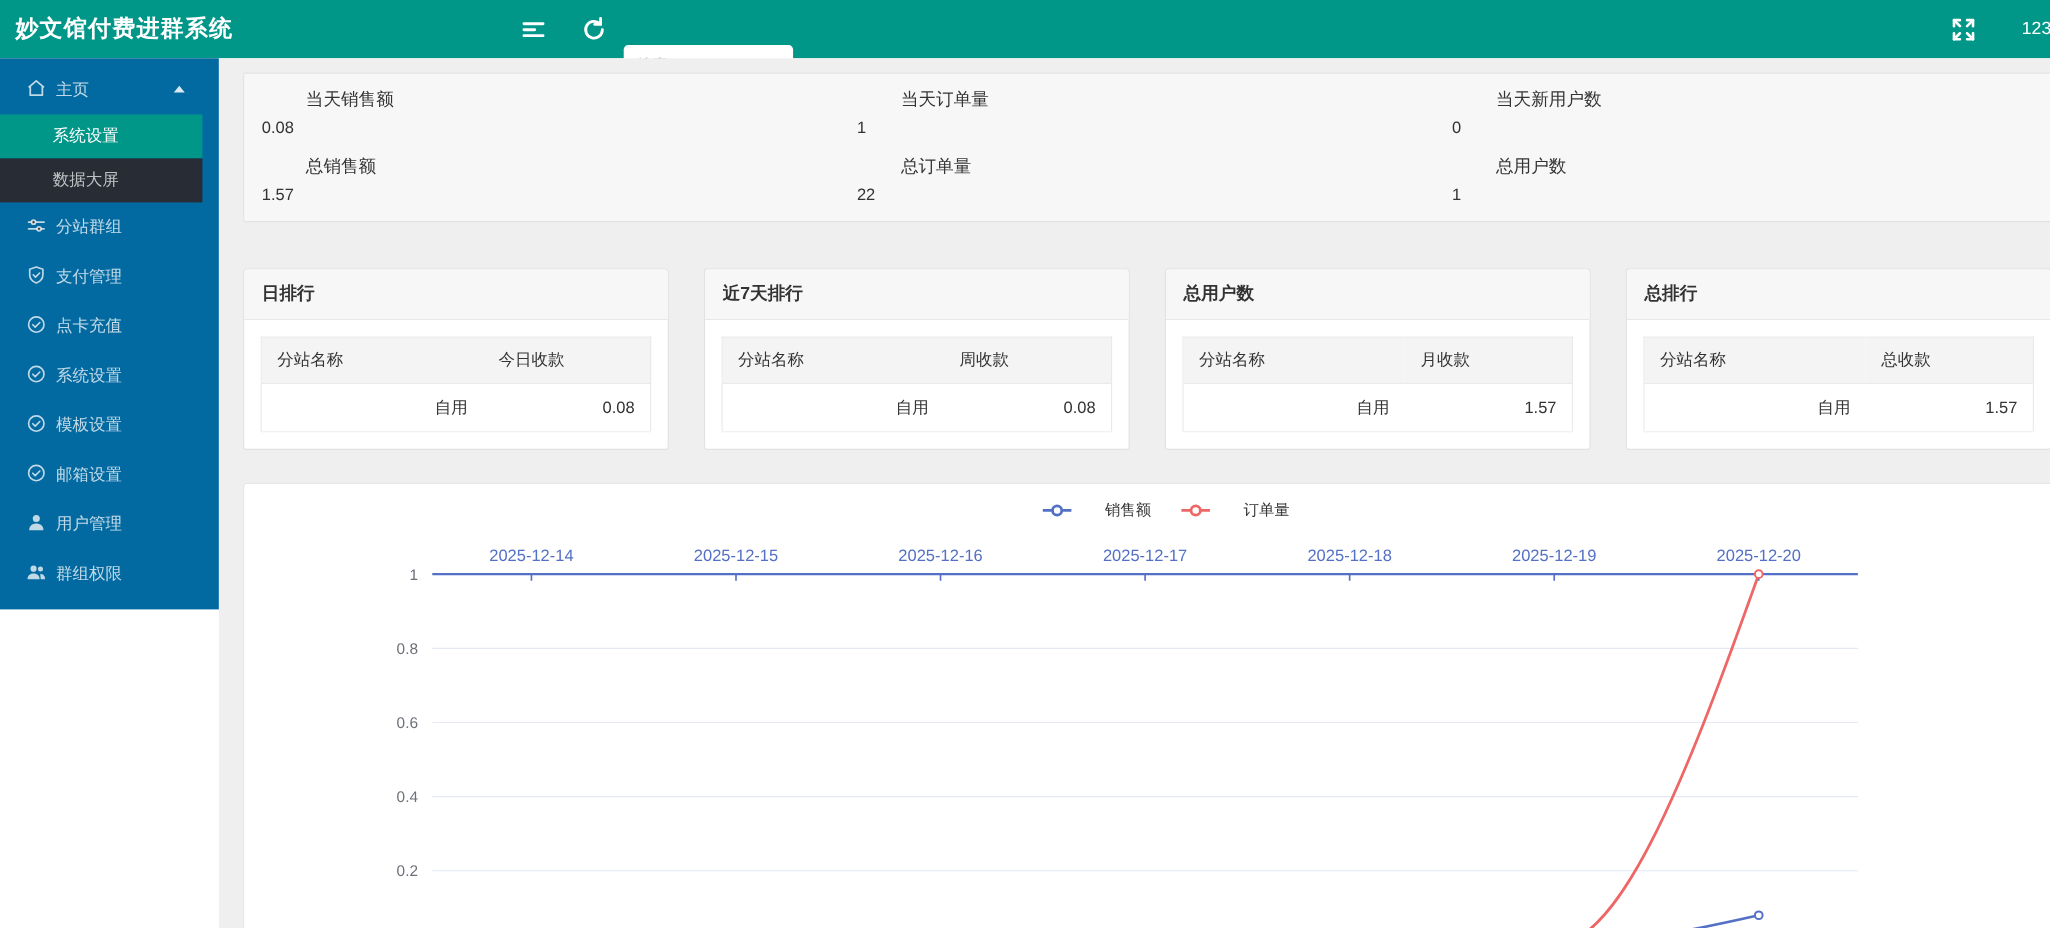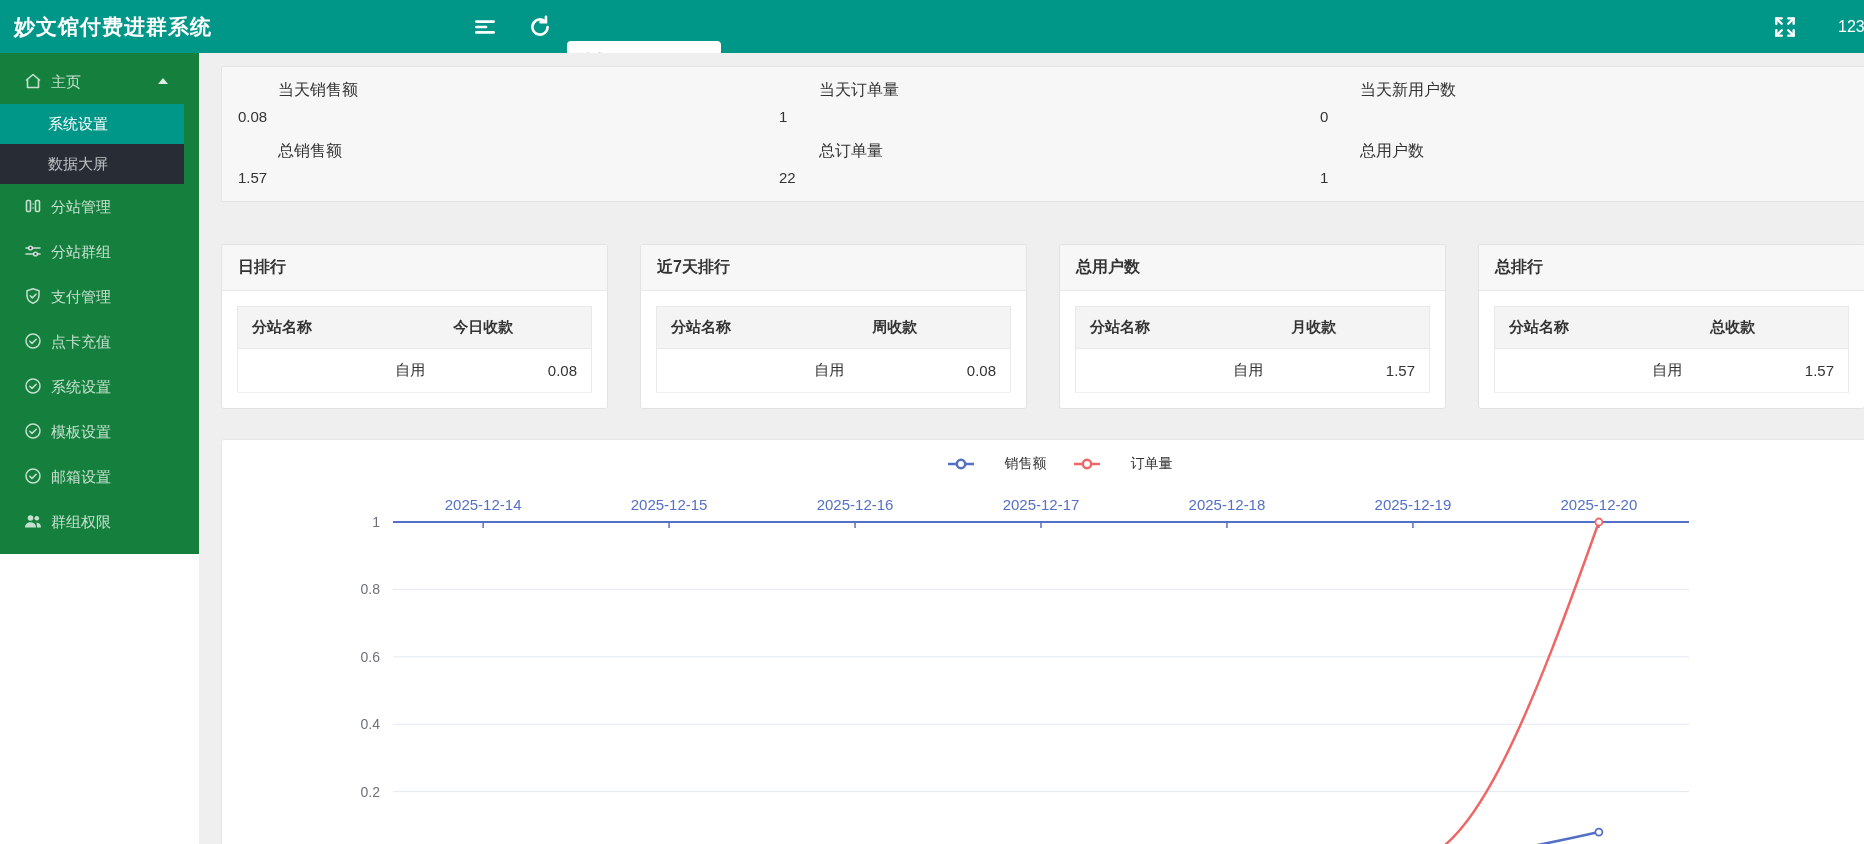--- a/index.html
+++ b/index.html
@@ -13,21 +13,21 @@
     font-size:21px; font-weight:bold; letter-spacing:1px; }
   .hicon { position:absolute; top:14px; width:26px; height:26px; color:#fff; cursor:pointer; }
   .hicon svg { width:100%; height:100%; display:block; }
   .search-box { position:absolute; left:567px; top:9px; width:154px; height:36px;
     background:#fff; border-radius:4px; border:none; padding:0 12px; font-size:14px; color:#333;
     outline:none;margin-top:32px; }
   .search-box::placeholder { color:#9e9e9e; }
   .username { position:absolute; left:1838px; top:0; line-height:53px; color:#fff; font-size:16px; }
 
   
-  .sidebar { position:absolute; left:0; top:53px; width:199px; background:#15803d;
+  .sidebar { position:absolute; left:0; top:53px; width:199px; background:#0369a1;
     padding:6px 15px 10px 0; }
   .side-item { position:relative; height:45px; line-height:45px; color:rgba(255,255,255,.75);
     font-size:15px; padding-left:24px; cursor:pointer; white-space:nowrap; }
   .side-item .mi { display:inline-block; width:18px; height:18px; vertical-align:-3px;
     margin-right:9px; }
   .side-item .mi svg { width:100%; height:100%; display:block; }
   .side-item .caret { position:absolute; right:16px; top:19px; width:0; height:0;
     border-left:5px solid transparent; border-right:5px solid transparent;
     border-bottom:6px solid rgba(255,255,255,.85); }
   .sub-item { height:40px; line-height:40px; background:#272c35; color:rgba(255,255,255,.7);
@@ -43,21 +43,21 @@
     grid-row-gap:16px; }
   .stat-label { font-size:16px; color:#333; margin-bottom:7px;margin-left:40px; }
   .stat-value { font-size:15px; color:#333; }
 
   .rank-row { display:flex; gap:32px; margin-top:42px; }
   .rank-card { width:387px; background:#fff; border:1px solid #e2e2e2; border-radius:3px; }
   .rank-head { padding:12px 16px; font-size:16px; font-weight:bold; color:#333;
     background:#f7f7f7; border-bottom:1px solid #e8e8e8; border-radius:3px 3px 0 0; }
   .rank-body { padding:15px; }
   .rank-table { width:100%; border-collapse:collapse; border:1px solid #e9e9e9; font-size:15px; }
-  .rank-table th { text-align:left; font-weight:bold; color:#333; background:#f4f4f4;
+  .rank-table th { text-align:left; font-weight:normal; color:#333; background:#f4f4f4;
     padding:11px 14px; border-bottom:1px solid #e9e9e9; }
   .rank-table th:first-child { width:57%; }
   .rank-table td { text-align:right; color:#333; padding:12px 14px;
     border-bottom:1px solid #efefef; }
 
   .chart-card { position:relative; margin-top:30px; background:#fff;
     border:1px solid #e6e6e6; border-radius:3px; height:470px; }
   .legend { display:flex; justify-content:center; gap:26px; padding-top:15px; }
   .legend-item { display:flex; align-items:center; gap:6px; cursor:pointer; }
   .legend-item svg { display:block; }
@@ -104,26 +104,20 @@
 
     <div class="username">12345</div>
   </div>
 
   <div class="sidebar" id="sidebar">
       <div class="side-item"><span class="mi"><svg viewBox="0 0 18 18" fill="none" stroke="currentColor" stroke-width="1.6" stroke-linejoin="round">
             <path d="M2 8.5 L9 2.5 L16 8.5 M3.5 7.5 V15.5 H14.5 V7.5"></path>
           </svg></span><span>主页</span><span class="caret"></span></div>
       <div class="sub-item active"><span>系统设置</span></div>
       <div class="sub-item"><span>数据大屏</span></div>
-      <div class="side-item"><span class="mi"><svg viewBox="0 0 18 18" fill="none" stroke="currentColor" stroke-width="1.6">
-            <rect x="2.5" y="3.5" width="4" height="11" rx="1.2"></rect>
-            <rect x="11.5" y="3.5" width="4" height="11" rx="1.2"></rect>
-            <line x1="9" y1="6.5" x2="9" y2="7.5"></line>
-            <line x1="9" y1="10.5" x2="9" y2="11.5"></line>
-          </svg></span><span>分站管理</span></div>
       <div class="side-item"><span class="mi"><svg viewBox="0 0 18 18" fill="none" stroke="currentColor" stroke-width="1.6" stroke-linecap="round">
             <line x1="2" y1="6" x2="16" y2="6"></line>
             <circle cx="6.5" cy="6" r="1.8" fill="#323845"></circle>
             <line x1="2" y1="12" x2="16" y2="12"></line>
             <circle cx="11.5" cy="12" r="1.8" fill="#323845"></circle>
           </svg></span><span>分站群组</span></div>
       <div class="side-item"><span class="mi"><svg viewBox="0 0 18 18" fill="none" stroke="currentColor" stroke-width="1.5" stroke-linejoin="round">
             <path d="M9 1.8 L15 3.8 V8.5 C15 12.4 12.4 15 9 16.3 C5.6 15 3 12.4 3 8.5 V3.8 Z"></path>
             <polyline points="6.2,8.8 8.3,10.9 12,7.2" stroke-linecap="round"></polyline>
           </svg></span><span>支付管理</span></div>
@@ -136,20 +130,24 @@
             <polyline points="5.8,9.2 8,11.4 12.2,7.2" stroke-linecap="round" stroke-linejoin="round"></polyline>
           </svg></span><span>系统设置</span></div>
       <div class="side-item"><span class="mi"><svg viewBox="0 0 18 18" fill="none" stroke="currentColor" stroke-width="1.5">
             <circle cx="9" cy="9" r="7"></circle>
             <polyline points="5.8,9.2 8,11.4 12.2,7.2" stroke-linecap="round" stroke-linejoin="round"></polyline>
           </svg></span><span>模板设置</span></div>
       <div class="side-item"><span class="mi"><svg viewBox="0 0 18 18" fill="none" stroke="currentColor" stroke-width="1.5">
             <circle cx="9" cy="9" r="7"></circle>
             <polyline points="5.8,9.2 8,11.4 12.2,7.2" stroke-linecap="round" stroke-linejoin="round"></polyline>
           </svg></span><span>邮箱设置</span></div>
+      <div class="side-item"><span class="mi"><svg viewBox="0 0 18 18" fill="currentColor">
+            <circle cx="9" cy="5.4" r="3.2"></circle>
+            <path d="M2.5 16 C2.5 11.8 6 10 9 10 C12 10 15.5 11.8 15.5 16 Z"></path>
+          </svg></span><span>用户管理</span></div>
       <div class="side-item"><span class="mi"><svg viewBox="0 0 18 18" fill="currentColor">
             <circle cx="6.5" cy="6" r="2.8"></circle>
             <path d="M1 15.5 C1 11.8 4 10.3 6.5 10.3 C9 10.3 12 11.8 12 15.5 Z"></path>
             <circle cx="12.8" cy="6.2" r="2.3"></circle>
             <path d="M12.6 10.6 C15 10.8 17 12.3 17 15.5 H13"></path>
           </svg></span><span>群组权限</span></div>
     </div>
 
   <div class="content">
 

